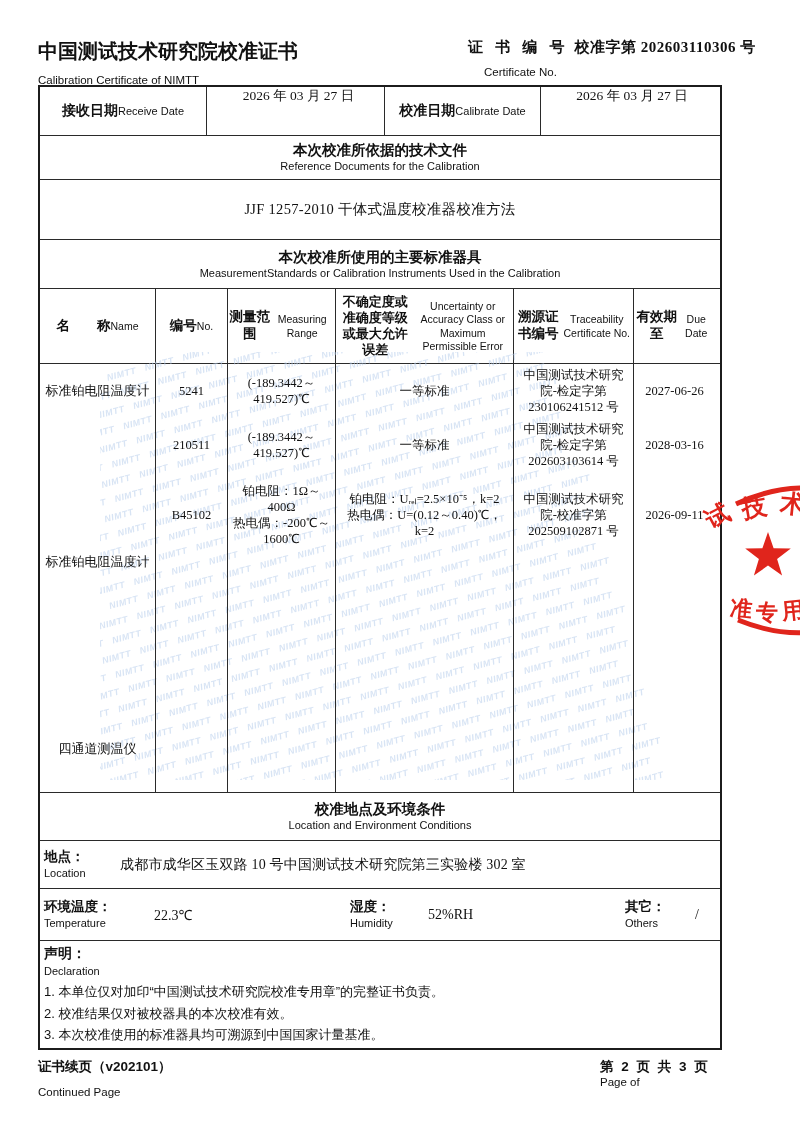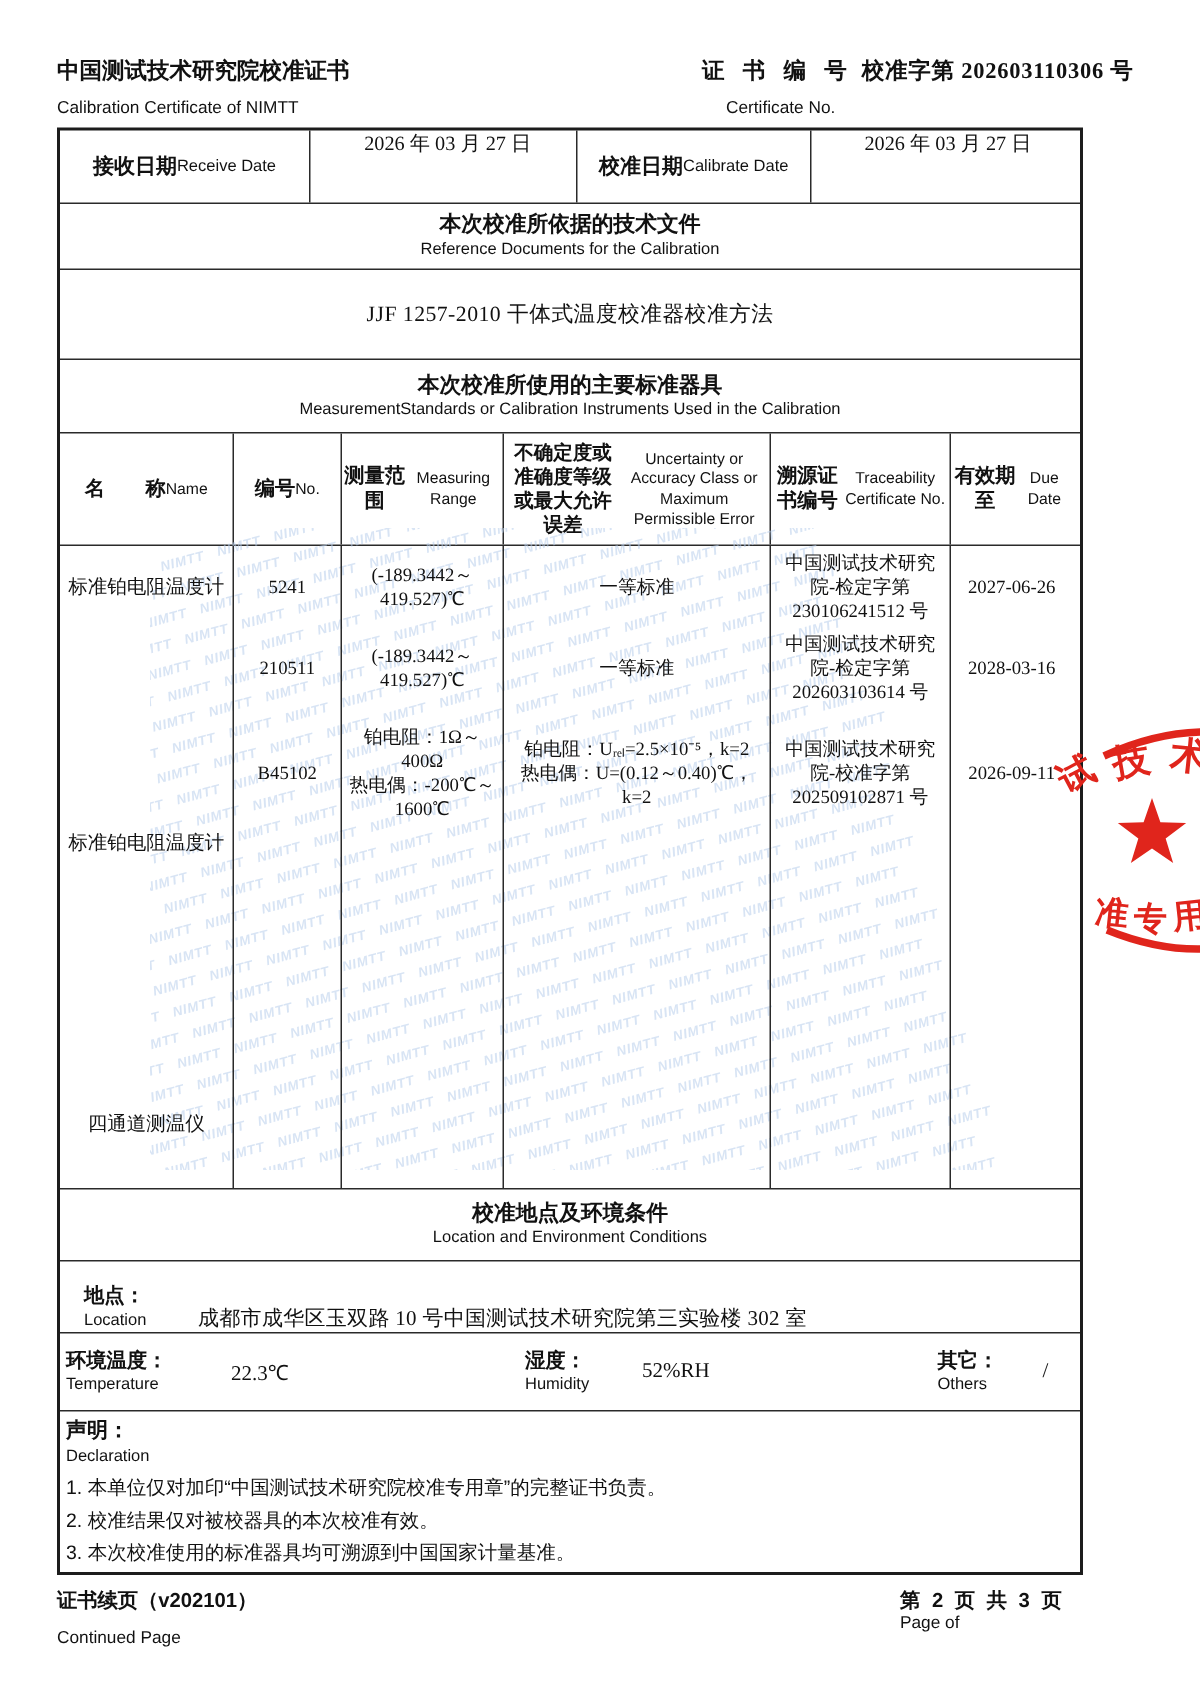--- a/index.html
+++ b/index.html
@@ -4,21 +4,21 @@
 <style>
   * { margin:0; padding:0; box-sizing:border-box; }
   html,body { background:#ffffff; }
   body { width:800px; height:1131px; position:relative; overflow:hidden;
          font-family:"Liberation Serif", serif; color:#111; }
   .page { position:absolute; inset:0; }
 
   
   .hdr { position:absolute; left:38px; top:38px; width:684px; }
   .hdr-left { position:absolute; left:0; top:0; }
-  .hdr-title { font-family:"Liberation Sans", sans-serif; font-weight:bold; font-size:15px; }
+  .hdr-title { font-family:"Liberation Sans", sans-serif; font-weight:bold; font-size:20px; }
   .hdr-title-en { font-family:"Liberation Sans", sans-serif; font-size:11.5px; margin-top:9px; }
   .hdr-right { position:absolute; left:430px; top:0; width:254px; }
   .certno-line { font-weight:bold; font-size:15px; letter-spacing:.5px; white-space:nowrap; }
   .certno-label { font-family:"Liberation Sans", sans-serif; letter-spacing:4px; margin-right:6px; }
   .certno-en { font-family:"Liberation Sans", sans-serif; font-size:11.5px; margin-top:9px; margin-left:16px; }
 
   
   .frame { position:absolute; left:38px; top:85px; width:684px; height:965px;
            border:2px solid #1c1c1c; }
   .sect { border-top:1px solid #2a2a2a; position:relative; }
@@ -65,21 +65,21 @@
   .wm { position:absolute; left:60px; top:-12px; width:640px; height:428px;
         overflow:hidden; pointer-events:none; z-index:0; }
   .wm > div { position:absolute; left:-130px; top:-70px; width:1000px;
         white-space:pre; font-family:"Liberation Sans", sans-serif;
         font-style:italic; font-weight:bold; font-size:9px; line-height:17px;
         letter-spacing:.5px; opacity:.55; transform:rotate(-15deg); }
   .std-body .row-flex { position:relative; z-index:1; }
 
   
   .env-head { height:48px; }
-  .loc-row { height:48px; display:flex; align-items:flex-end; padding-left:16px; }
+  .loc-row { height:48px; display:flex; align-items:center; padding-left:4px; }
   .loc-lbl { width:70px; }
   .inline-lbl .lbl-zh { font-size:13.5px; text-align:left; }
   .inline-lbl .lbl-en { text-align:left; margin-top:1px; }
   .loc-val { font-size:14px; margin-left:6px; letter-spacing:.2px; }
   .envv-row { height:52px; display:flex; align-items:center; padding-left:4px; }
   .g-lbl { flex:0 0 auto; }
   .g-val { font-size:14px; }
   .t-lbl { width:106px; } .t-val { width:160px; padding-left:4px; }
   .h-lbl { width:70px; margin-left:40px; } .h-val { width:150px; padding-left:8px; }
   .o-lbl { width:62px; margin-left:55px; } .o-val { padding-left:8px; }

